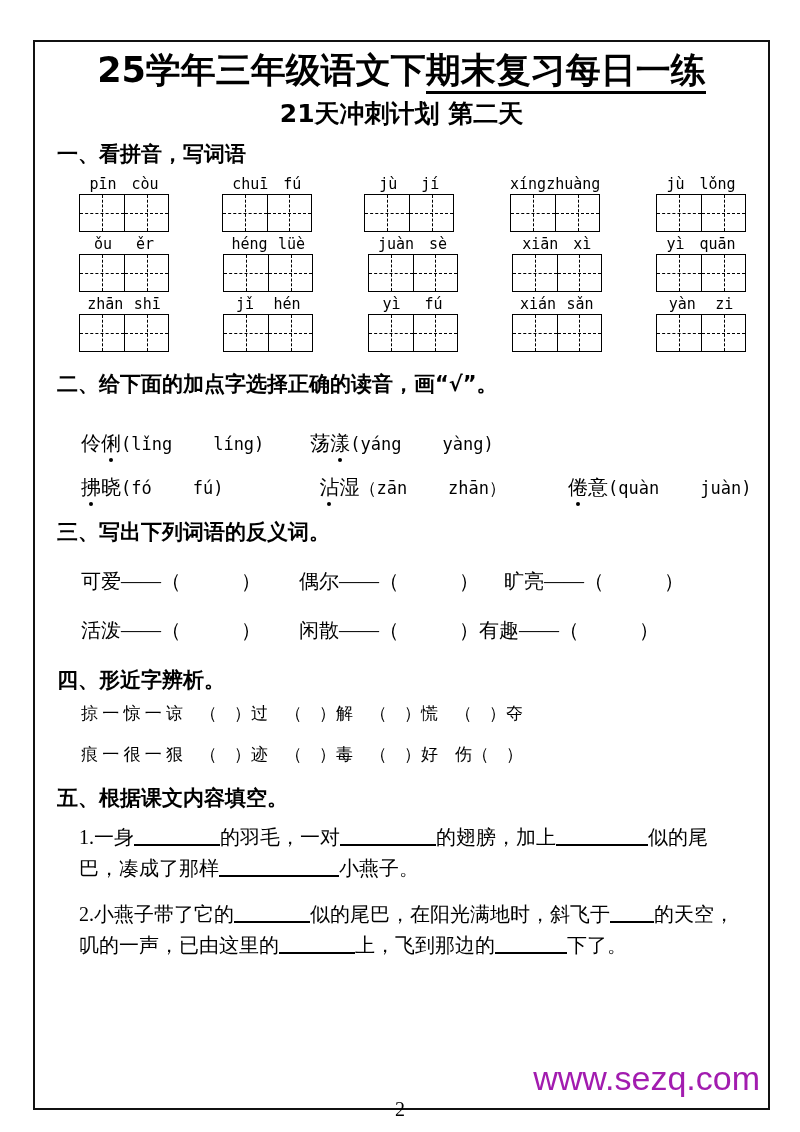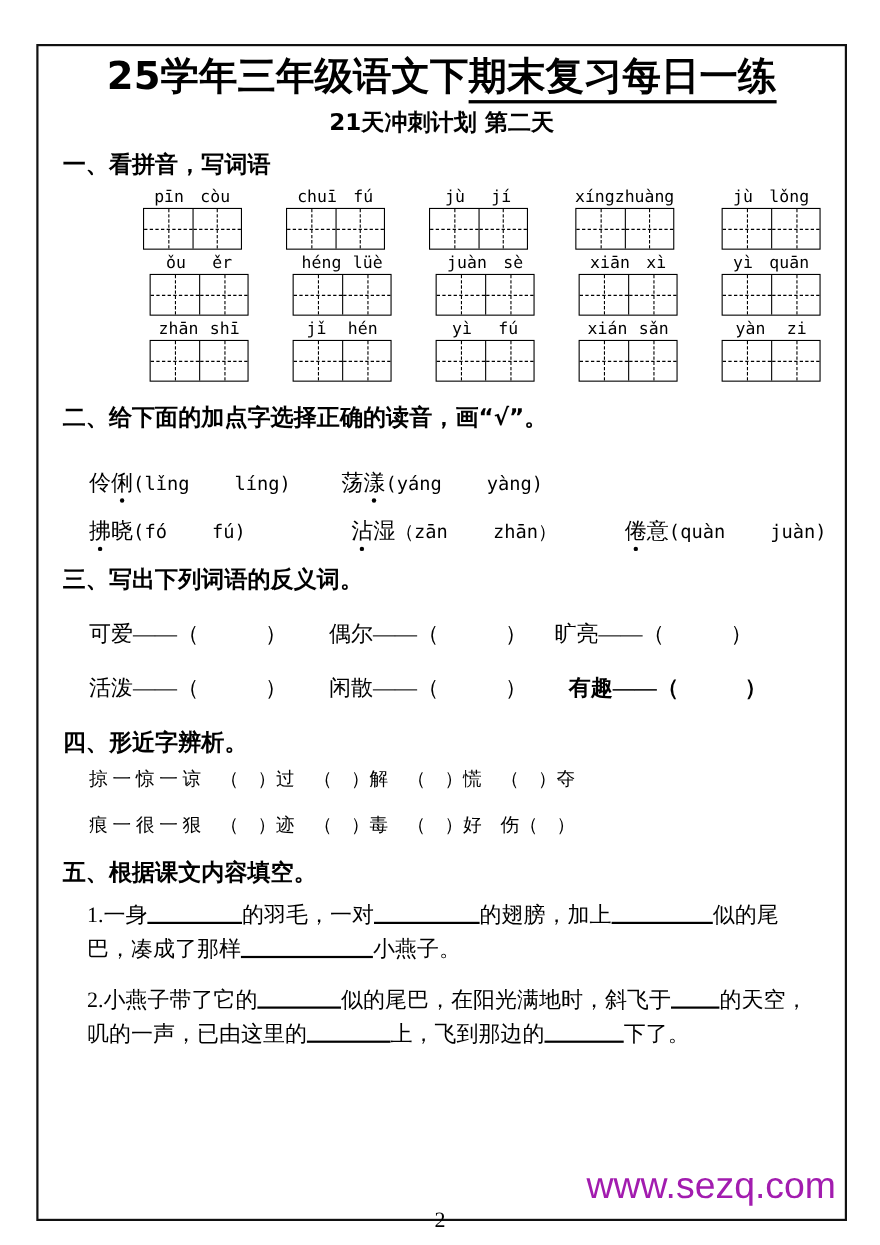--- a/index.html
+++ b/index.html
@@ -49,42 +49,42 @@
   }
   .doc-title .plain { }
   .doc-title .underlined {
     border-bottom: 3px solid #000;
     padding-bottom: 1px;
   }
   .doc-subtitle {
     text-align: center;
     font-family: "DejaVu Sans", sans-serif;
     font-weight: bold;
-    font-size: 21px;
+    font-size: 25px;
     margin: 7px 0 2px 0;
     white-space: nowrap;
   }
 
   .section-heading {
     font-family: "DejaVu Sans", sans-serif;
     font-weight: bold;
     font-size: 21px;
     margin: 10px 0 6px 0;
     white-space: nowrap;
   }
 
   
   #pinyin-block {
     margin-top: 6px;
     padding-left: 22px;
   }
   .pinyin-row {
     display: flex;
-    justify-content: flex-end;
-    gap: 40px;
+    justify-content: space-between;
+    gap: 28px;
     margin-bottom: 2px;
   }
   .pinyin-item {
     display: flex;
     flex-direction: column;
     align-items: center;
   }
   .pinyin-label {
     font-family: "DejaVu Sans Mono", monospace;
     font-size: 15px;
@@ -419,21 +419,21 @@
     <div class="section-heading" style="margin-top:2px;">三、写出下列词语的反义词。</div>
     <div id="antonym-block">
         <div class="antonym-line">
           <span class="antonym-item">可爱——（　　　）</span>
           <span class="antonym-item" style="margin-left: 38px;">偶尔——（　　　）</span>
           <span class="antonym-item" style="margin-left: 25px;">旷亮——（　　　）</span>
         </div>
         <div class="antonym-line">
           <span class="antonym-item">活泼——（　　　）</span>
           <span class="antonym-item" style="margin-left: 38px;">闲散——（　　　）</span>
-          <span class="antonym-item" style="margin-left: 38px; font-weight: bold;">有趣——（　　　）</span>
+          <span class="antonym-item" style="">有趣——（　　　）</span>
         </div>
       </div>
 
     <div class="section-heading" style="margin-top:0px;">四、形近字辨析。</div>
     <div id="xingjin-block">
         <div class="xingjin-line">掠 一 惊 一 谅　（　）过　（　）解　（　）慌　（　）夺</div>
         <div class="xingjin-line">痕 一 很 一 狠　（　）迹　（　）毒　（　）好　伤（　）</div>
       </div>
 
     <div class="section-heading" style="margin-top:2px;">五、根据课文内容填空。</div>

